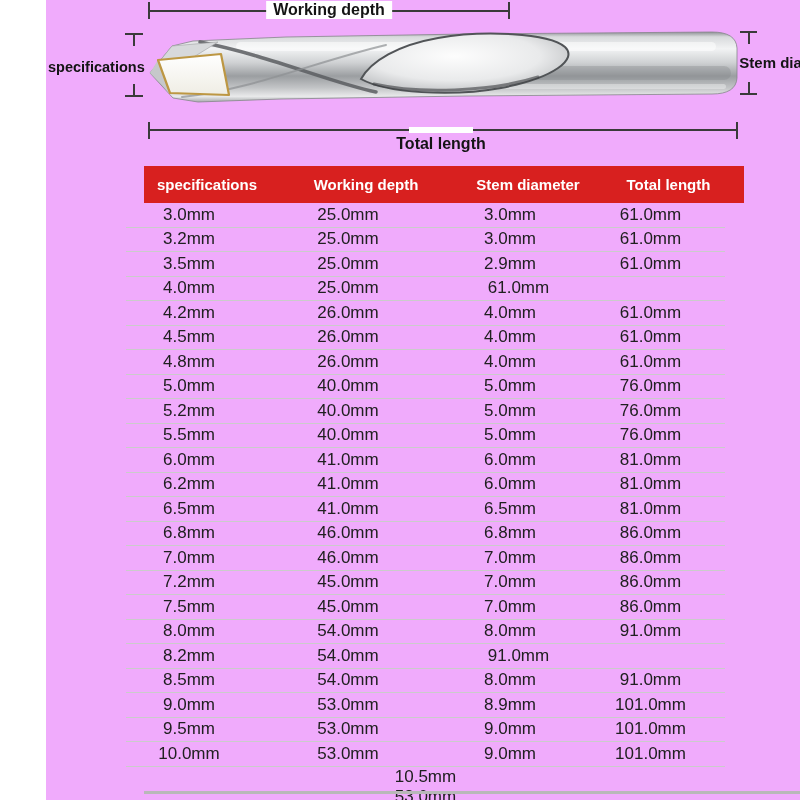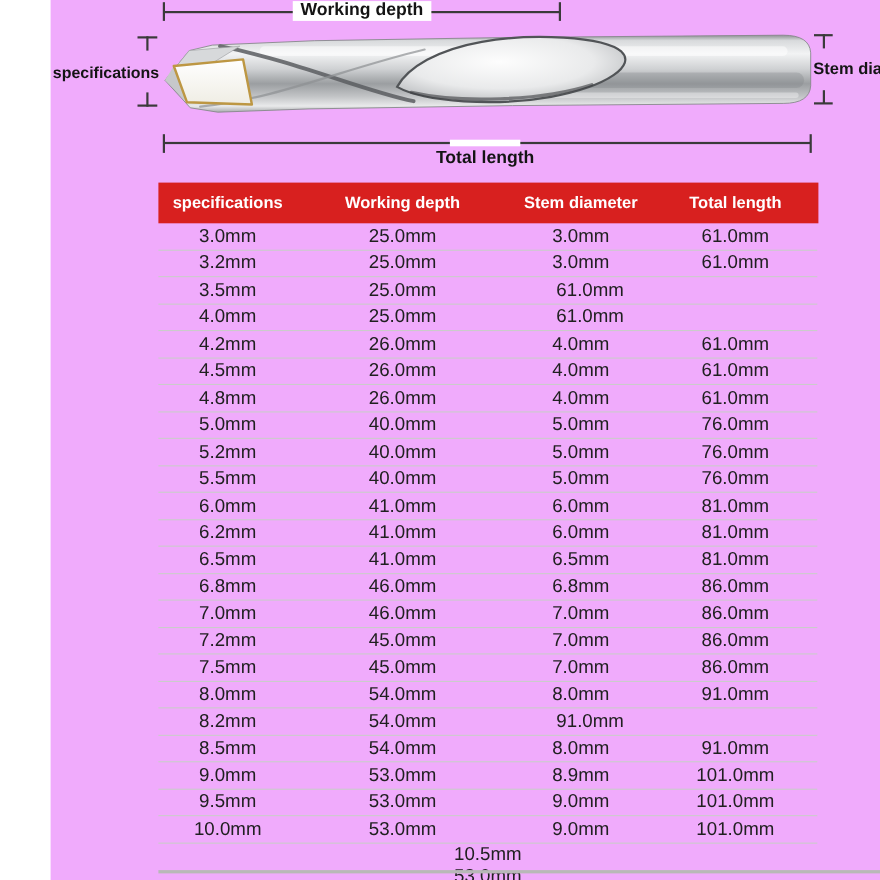--- a/index.html
+++ b/index.html
@@ -22,21 +22,21 @@
   #drill-svg{position:absolute;left:0;top:0;}
   #right-edge-line{position:absolute;left:796px;top:0;width:1px;height:800px;background:#dcdcdc;}
   
   #spec-table-header{
     position:absolute;left:98px;top:166px;width:600px;height:37px;
     display:flex;align-items:center;
   }
   #spec-table-header .hcell{
     font-size:15px;font-weight:bold;color:#ffffff;text-align:center;line-height:37px;
   }
-  #spec-table-body{position:absolute;left:98px;top:203px;width:599px;}
+  #spec-table-body{position:absolute;left:80px;top:203px;width:599px;}
   .trow{display:flex;height:23.5px;align-items:center;border-bottom:1px solid #cbcbcb;}
   .trow:last-child{border-bottom:none;flex-direction:column;}
   .tcell{font-size:17px;color:#202020;text-align:center;white-space:nowrap;}
   .c0{width:126px;} .c1{width:192px;} .c2{width:132px;} .c3{width:149px;}
   #bottom-bar{position:absolute;left:98px;top:791px;width:699px;height:3px;background:#b8b8b8;}
 </style>
 </head>
 <body>
 
 <div id="canvas">
@@ -127,20 +127,21 @@
       </div>
       <div class="trow">
         <div class="tcell c0">3.2mm</div>
         <div class="tcell c1">25.0mm</div>
         <div class="tcell c2">3.0mm</div>
         <div class="tcell c3">61.0mm</div>
       </div>
       <div class="trow">
         <div class="tcell c0">3.5mm</div>
         <div class="tcell c1">25.0mm</div>
+        <div class="tcell c2">2.9mm</div>
         <div class="tcell c3">61.0mm</div>
       </div>
       <div class="trow">
         <div class="tcell c0">4.0mm</div>
         <div class="tcell c1">25.0mm</div>
         <div class="tcell c3">61.0mm</div>
       </div>
       <div class="trow">
         <div class="tcell c0">4.2mm</div>
         <div class="tcell c1">26.0mm</div>

